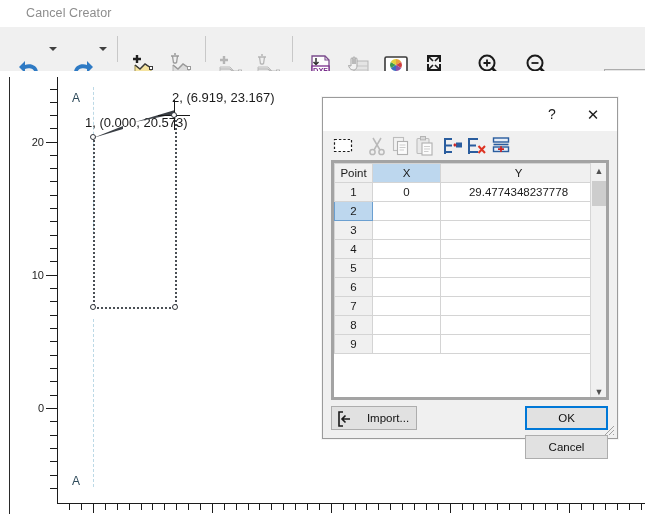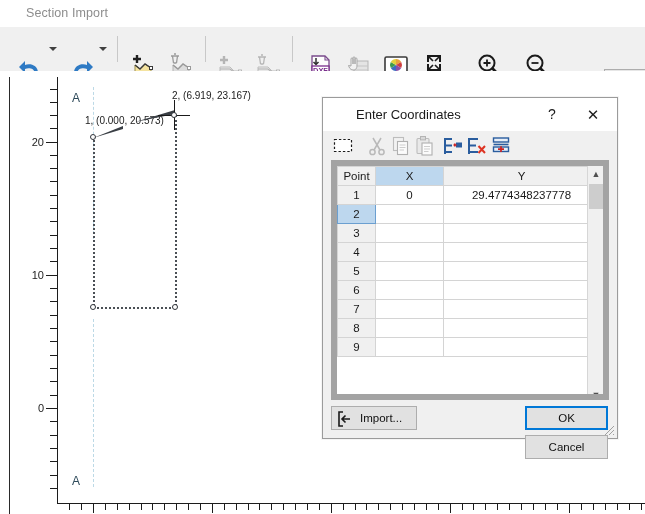--- a/index.html
+++ b/index.html
@@ -80,21 +80,21 @@
   
   .dot-v{position:absolute;width:0;border-left:2px dotted #4a4f55;}
   .dot-h{position:absolute;height:0;border-top:2px dotted #4a4f55;}
   .node{
     position:absolute;width:6px;height:6px;border-radius:50%;
     border:1px solid #30343a;background:#ffffff;box-sizing:border-box;
   }
 
   
   .pt-label{
-    position:absolute;font-size:10px;color:#1a1a1a;white-space:nowrap;
+    position:absolute;font-size:13px;color:#1a1a1a;white-space:nowrap;
   }
   .cross-h{position:absolute;height:0;border-top:1px solid #1a1a1a;}
   .cross-v{position:absolute;width:0;border-left:1px solid #1a1a1a;}
   .wedge{position:absolute;}
 
   
   .dialog{
     position:absolute;left:322px;top:97px;width:294px;height:340px;
     background:#f0f0f0;border:1px solid #9b9b9b;
     box-shadow:0 0 0 1px rgba(0,0,0,.04);
@@ -114,21 +114,21 @@
     position:absolute;left:258px;top:6px;width:24px;height:22px;
     text-align:center;line-height:21px;font-size:15px;color:#1a1a1a;
   }
   .dlg-tb{
     position:absolute;left:8px;top:36px;width:278px;height:26px;
   }
   .dtb{position:absolute;top:0;width:24px;height:24px;}
 
   .grid-wrap{
     position:absolute;left:8px;top:62px;width:278px;height:240px;
-    background:#ffffff;border:6px solid #a3a3a3;box-sizing:border-box;
+    background:#ffffff;border:3px solid #a3a3a3;box-sizing:border-box;
     overflow:hidden;
   }
   table.grid{border-collapse:collapse;width:262px;table-layout:fixed;}
   table.grid th,table.grid td{
     border:1px solid #d4d4d4;height:19px;font-size:11.5px;
     font-weight:normal;color:#1a1a1a;text-align:center;padding:0;
     box-sizing:border-box;overflow:hidden;white-space:nowrap;
   }
   th.c-pt{width:38px;background:#f0f0f0;border-color:#c8c8c8;}
   th.c-x{width:68px;background:#bdd7ee;border:1px solid #6b9fd0;}
@@ -146,34 +146,34 @@
   }
   .vs-thumb{
     position:absolute;left:1px;top:18px;width:14px;height:25px;background:#cdcdcd;
   }
 
   .dbtn{
     position:absolute;height:24px;background:#e1e1e1;border:1px solid #adadad;
     font-size:11.5px;color:#101010;line-height:22px;box-sizing:border-box;
     text-align:center;
   }
-  .dbtn.left{text-align:left;padding-left:28px;}
+  .dbtn.left{text-align:center;padding-left:28px;}
   .dbtn.default{border:2px solid #0078d7;background:#e1e1e1;line-height:20px;}
   .grip{
     position:absolute;right:2px;bottom:2px;width:11px;height:11px;
   }
   .ico{display:block;}
 </style>
 </head>
 <body>
 
 <div class="app">
 
   <div class="titlebar">
-    <div class="title">Section Import</div>
+    <div class="title">Cancel Creator</div>
   </div>
 
   <div class="toolbar">
 
     <div class="tb-btn" style="left:14px;">
       <svg class="ico" width="34" height="34" viewBox="0 0 34 34">
         <path d="M21 22 C21 14 13 12 8 14 L8 10 L2 16 L8 22 L8 18 C12 16.5 17.5 17.5 17.5 22 Z" fill="#2e7ac4" transform="translate(3,2)"></path>
       </svg>
     </div>
     <div class="tb-drop" style="left:45px;">
@@ -423,21 +423,20 @@
     </div>
     <div class="cross-h" style="left:158px;top:44px;width:32px;"></div>
     <div class="cross-v" style="left:174px;top:29px;height:30px;"></div>
     <div class="node" style="left:171px;top:41px;"></div>
     <div class="pt-label" style="left:172px;top:19px;">2, (6.919, 23.167)</div>
   </div>
 
   <div class="dialog">
 
     <div class="dlg-title">
-      <div class="cap">Enter Coordinates</div>
       <div class="dlg-help">?</div>
       <div class="dlg-close">✕</div>
     </div>
 
     <div class="dlg-tb">
 
       <div class="dtb" style="left:0;">
         <svg class="ico" width="24" height="24" viewBox="0 0 24 24">
           <rect x="3.5" y="5.5" width="17" height="12" fill="#fff" stroke="#1a1a1a" stroke-width="1.2" stroke-dasharray="2.4 2"></rect>
         </svg>

